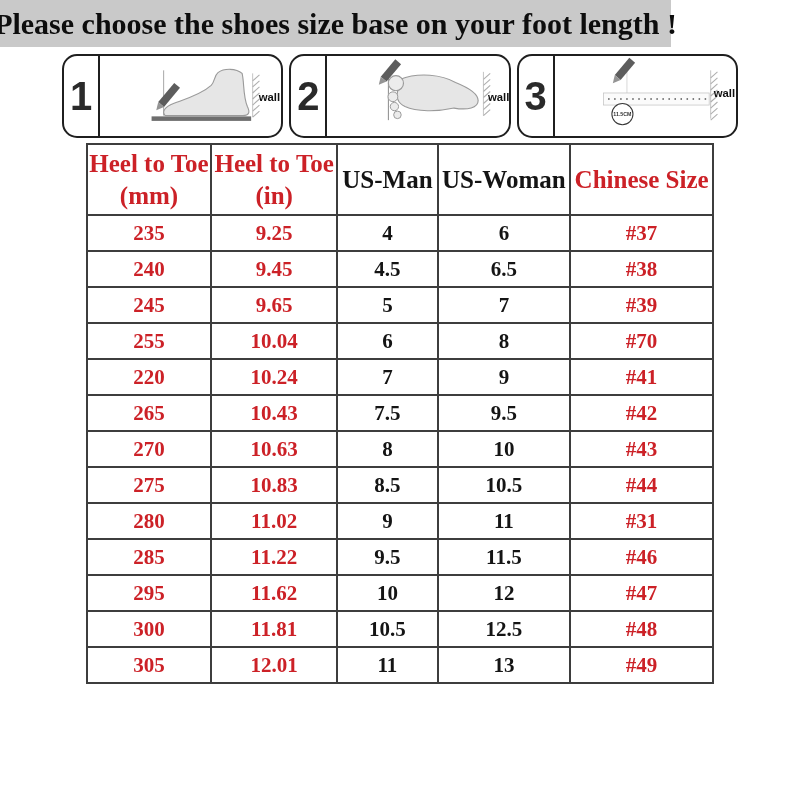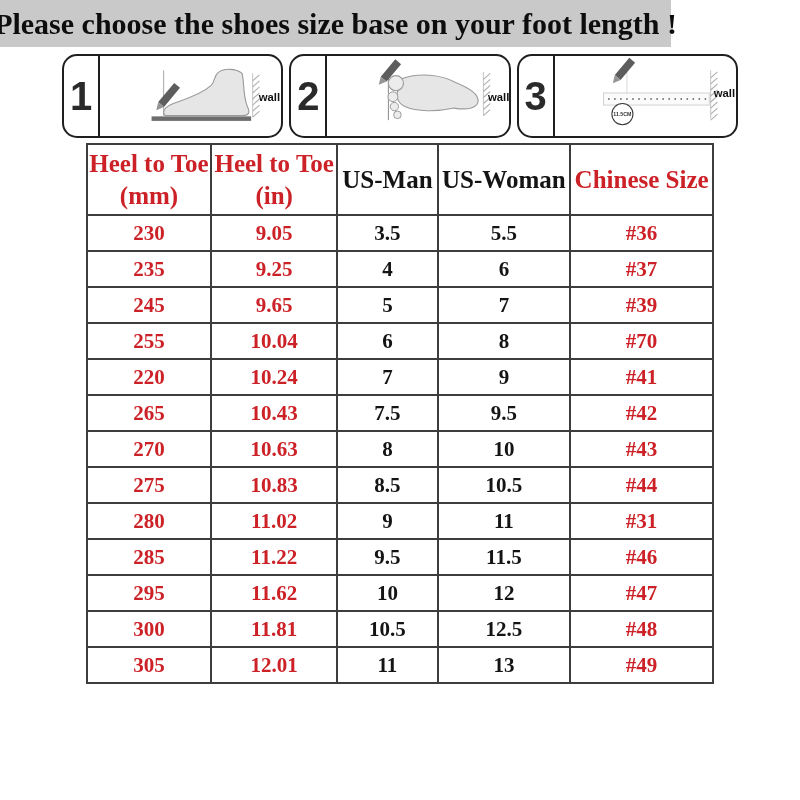--- a/index.html
+++ b/index.html
@@ -158,34 +158,34 @@
       <th class="black">
         <span>US-Woman</span>
       </th>
       <th class="red">
         <span>Chinese Size</span>
       </th>
     </tr>
   </thead>
   <tbody>
       <tr>
-        <td class="red">230</td>
-        <td class="red">9.05</td>
-        <td class="black">3.5</td>
-        <td class="black">5.5</td>
-        <td class="red">#36</td>
-      </tr>
-      <tr>
         <td class="red">235</td>
         <td class="red">9.25</td>
         <td class="black">4</td>
         <td class="black">6</td>
         <td class="red">#37</td>
       </tr>
       <tr>
+        <td class="red">240</td>
+        <td class="red">9.45</td>
+        <td class="black">4.5</td>
+        <td class="black">6.5</td>
+        <td class="red">#38</td>
+      </tr>
+      <tr>
         <td class="red">245</td>
         <td class="red">9.65</td>
         <td class="black">5</td>
         <td class="black">7</td>
         <td class="red">#39</td>
       </tr>
       <tr>
         <td class="red">255</td>
         <td class="red">10.04</td>
         <td class="black">6</td>

